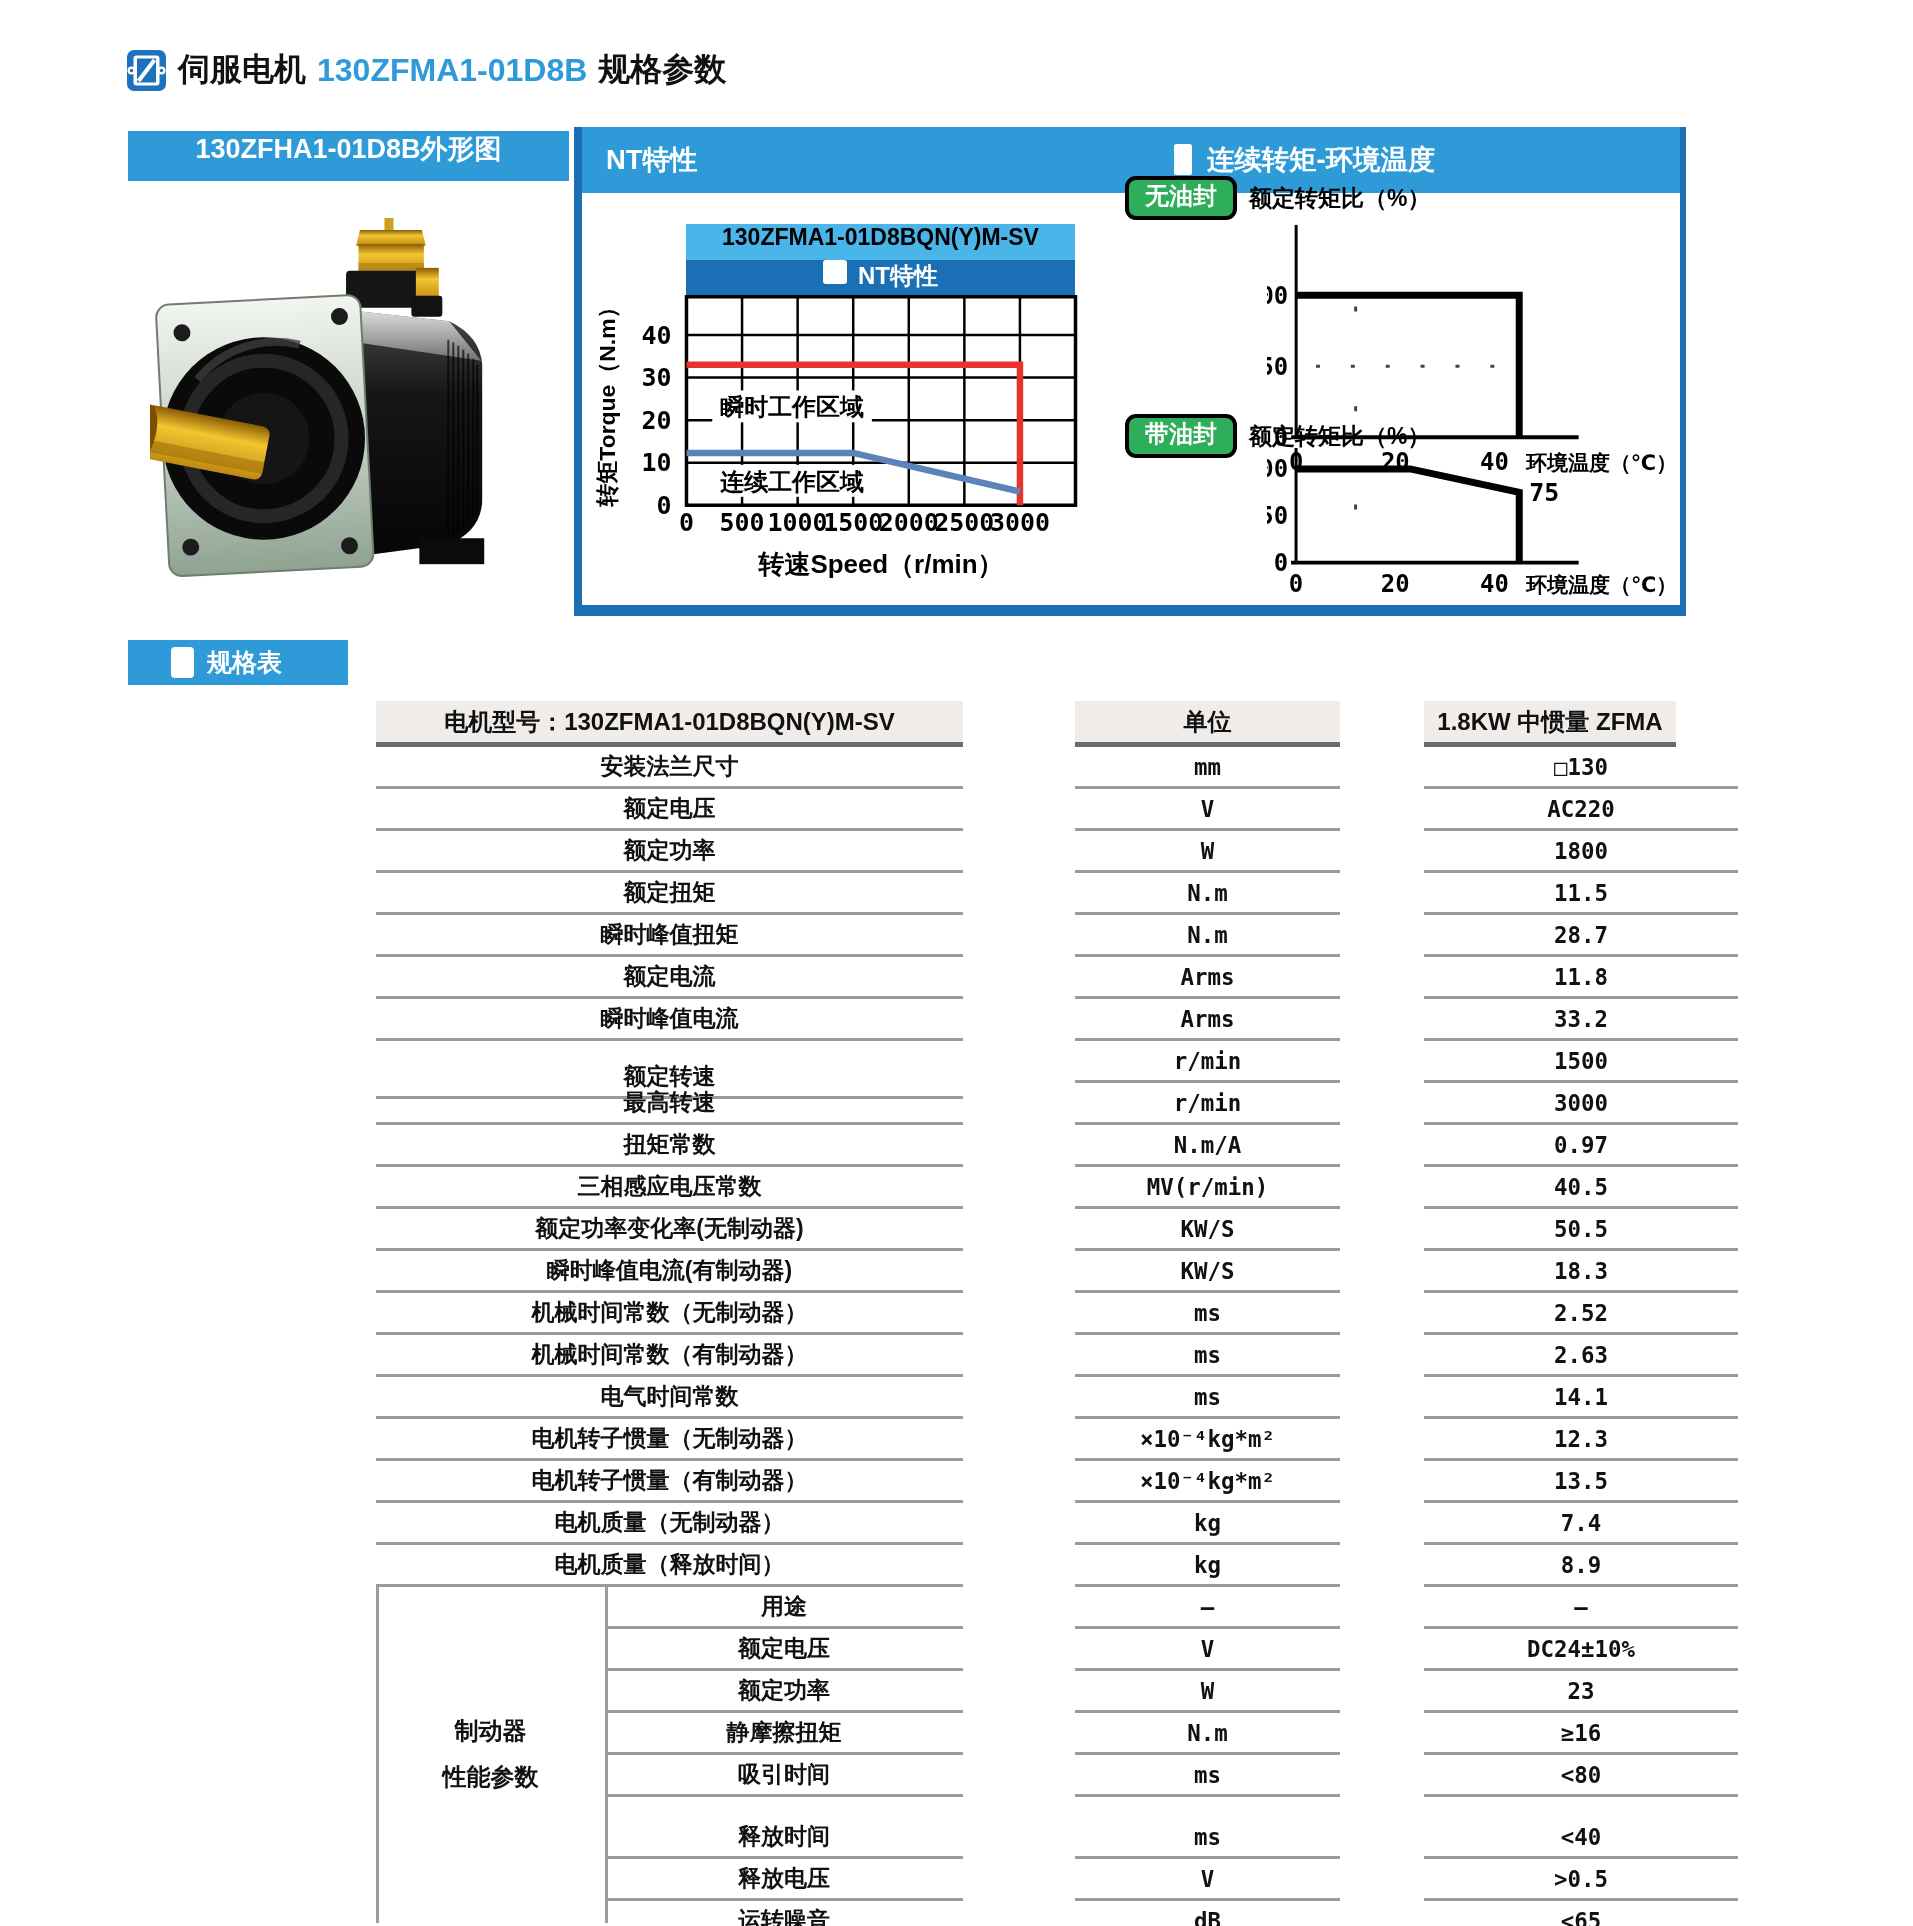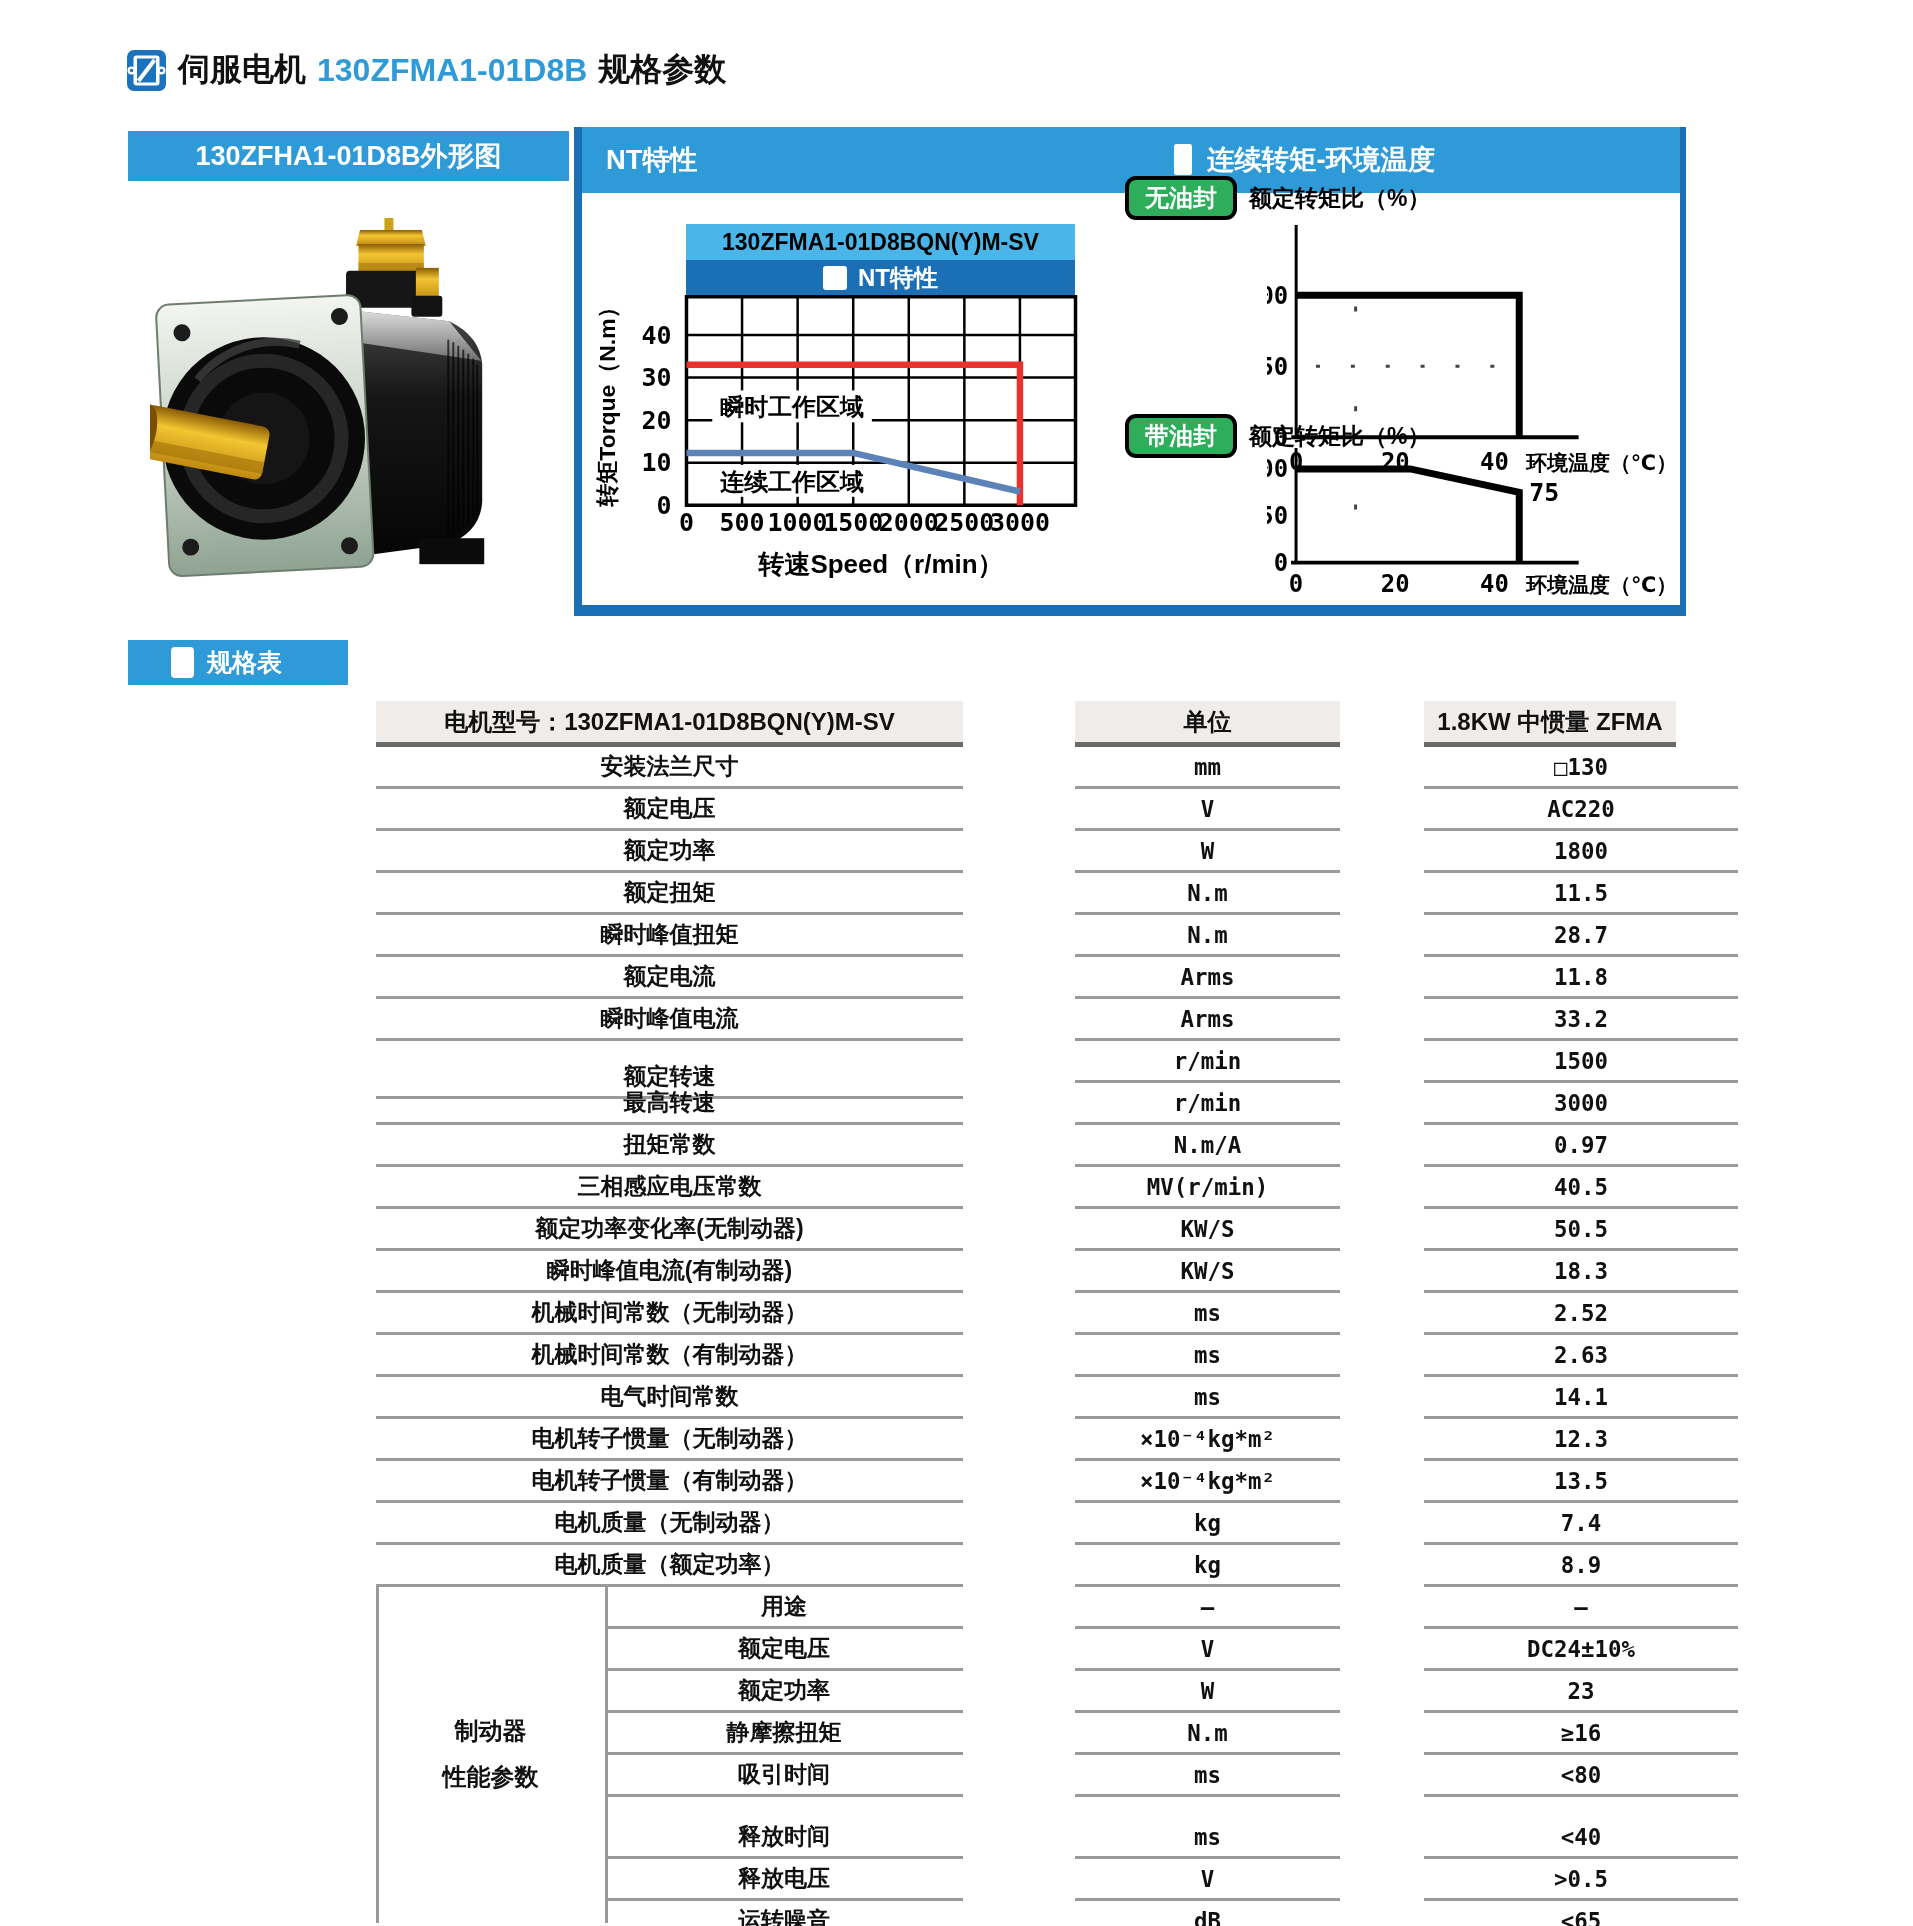--- a/index.html
+++ b/index.html
@@ -1,19 +1,19 @@
 <!DOCTYPE html>
 <html style="font-size:8px"><head>
 <meta charset="utf-8">
 <style>
   html,body{margin:0;padding:0;background:#fff;}
   .page{position:relative;width:1913px;height:1926px;background:#ffffff;overflow:hidden;
         font-family:"Liberation Sans","DejaVu Sans",sans-serif;}
   .abs{position:absolute;}
-  .flexc{display:flex;align-items:center;justify-content:center;}
+  .flexc{display:flex;justify-content:center;}
   .bluebar{background:#2E9BD8;color:#fff;font-weight:700;}
   .title-line{font-size:32px;font-weight:700;color:#111;white-space:nowrap;}
   .title-model{color:#2E9BD8;margin:0 11px;}
   .panel{background:#ffffff;border-left:8px solid #1B6FB5;border-right:6px solid #1B6FB5;
          border-bottom:11px solid #1B6FB5;box-sizing:border-box;}
   .panel-header{background:#2E9BD8;height:66px;position:absolute;left:0;top:0;right:0;}
   .whitesq{background:#ffffff;border-radius:3px;}
   .badge{background:#2EAD5B;border:4px solid #000;border-radius:11px;color:#fff;
          font-size:24px;font-weight:700;box-sizing:border-box;}
   .ratio-label{font-size:23px;font-weight:700;color:#000;white-space:nowrap;}
@@ -354,21 +354,21 @@
         <div class="td td-value" style="width: 314px;">13.5</div>
       </div>
       <div style="display: flex; height: 42px;">
         <div class="td td-label" style="width: 587px;">电机质量（无制动器）</div>
         <div class="gapcell" style="width: 112px;"></div>
         <div class="td td-unit" style="width: 265px;">kg</div>
         <div class="gapcell" style="width: 84px;"></div>
         <div class="td td-value" style="width: 314px;">7.4</div>
       </div>
       <div style="display: flex; height: 42px;">
-        <div class="td td-label" style="width: 587px;">电机质量（额定功率）</div>
+        <div class="td td-label" style="width: 587px;">电机质量（释放时间）</div>
         <div class="gapcell" style="width: 112px;"></div>
         <div class="td td-unit" style="width: 265px;">kg</div>
         <div class="gapcell" style="width: 84px;"></div>
         <div class="td td-value" style="width: 314px;">8.9</div>
       </div>
       <div style="display: flex; height: 42px;">
         <div class="gapcell" style="width: 229px;"></div>
         <div class="td td-label" style="width: 358px;">用途</div>
         <div class="gapcell" style="width: 112px;"></div>
         <div class="td td-unit" style="width: 265px;">—</div>

